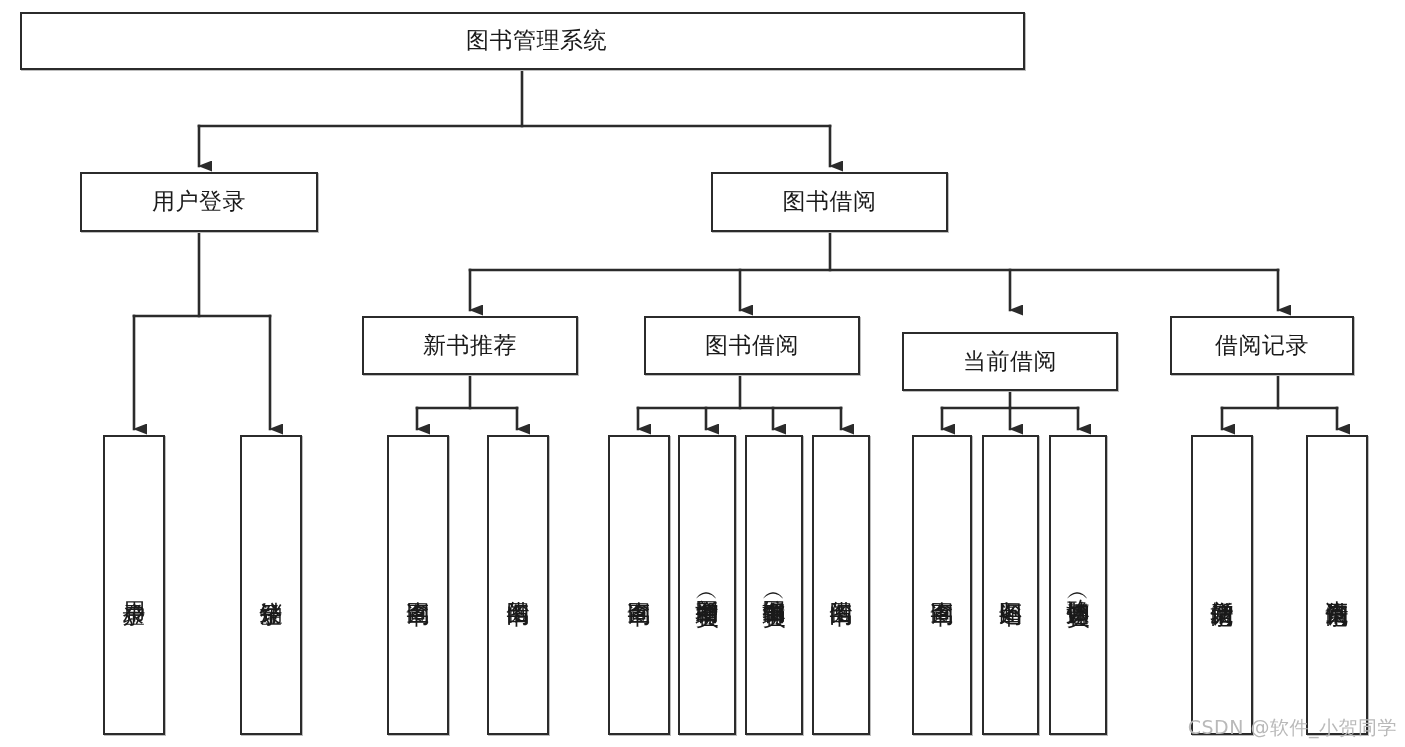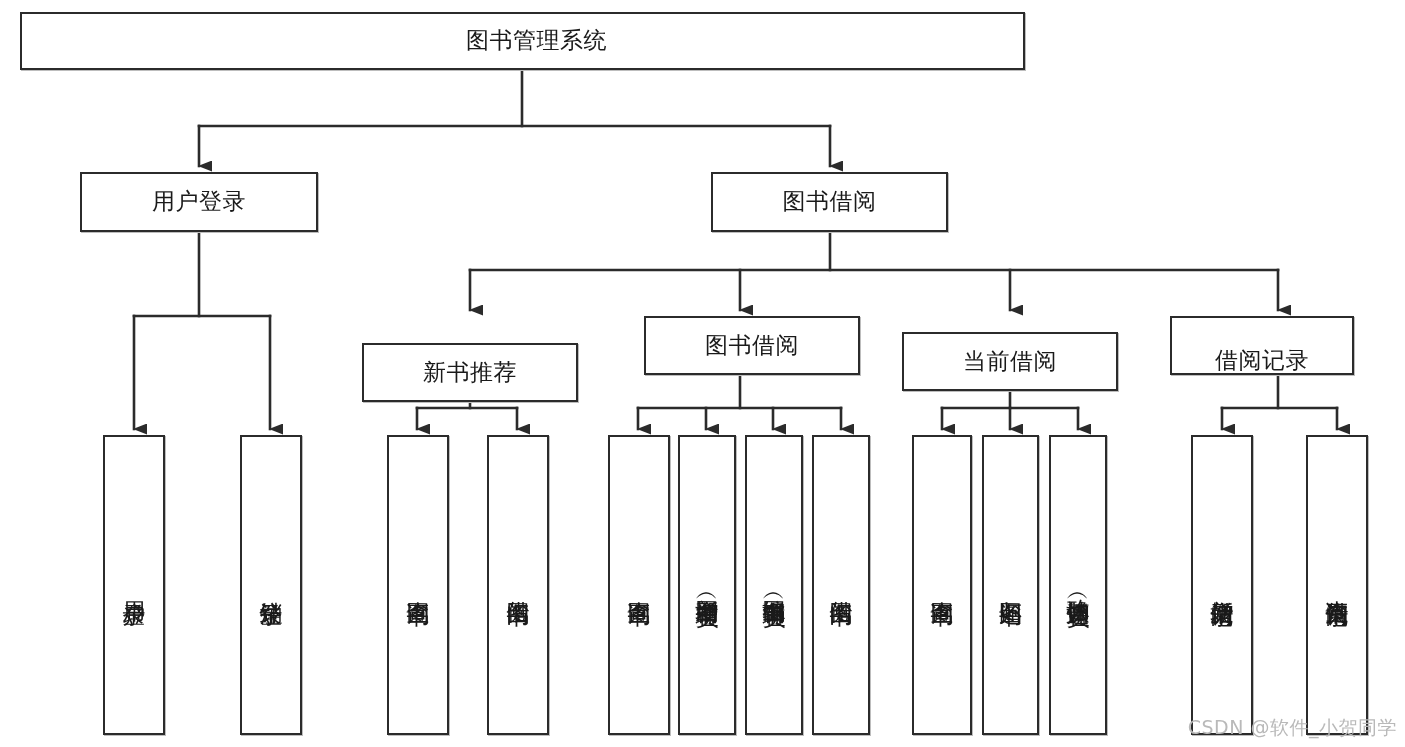--- a/index.html
+++ b/index.html
@@ -128,30 +128,30 @@
     <span class="label-h">图书管理系统</span>
   </div>
 
   <div class="node" style="left:80px; top:172px; width:238px; height:60px;">
     <span class="label-h">用户登录</span>
   </div>
   <div class="node" style="left:711px; top:172px; width:237px; height:60px;">
     <span class="label-h">图书借阅</span>
   </div>
 
-  <div class="node" style="left:362px; top:316px; width:216px; height:59px;margin-top:27px;">
+  <div class="node" style="left:362px; top:316px; width:216px; height:59px;">
     <span class="label-h">新书推荐</span>
   </div>
   <div class="node" style="left:632px; top:316px; width:216px; height:59px;margin-left:12px;">
     <span class="label-h">图书借阅</span>
   </div>
   <div class="node" style="left:902px; top:332px; width:216px; height:59px;">
     <span class="label-h">当前借阅</span>
   </div>
-  <div class="node" style="left:1170px; top:316px; width:184px; height:59px;align-items:flex-end;">
+  <div class="node" style="left:1170px; top:316px; width:184px; height:59px;">
     <span class="label-h">借阅记录</span>
   </div>
 
   <div class="node vertical" style="left:103px; top:435px; width:62px; height:300px;">
     <span class="label-v">用户登录</span>
   </div>
   <div class="node vertical" style="left:240px; top:435px; width:62px; height:300px;">
     <span class="label-v">注销登录</span>
   </div>
 

